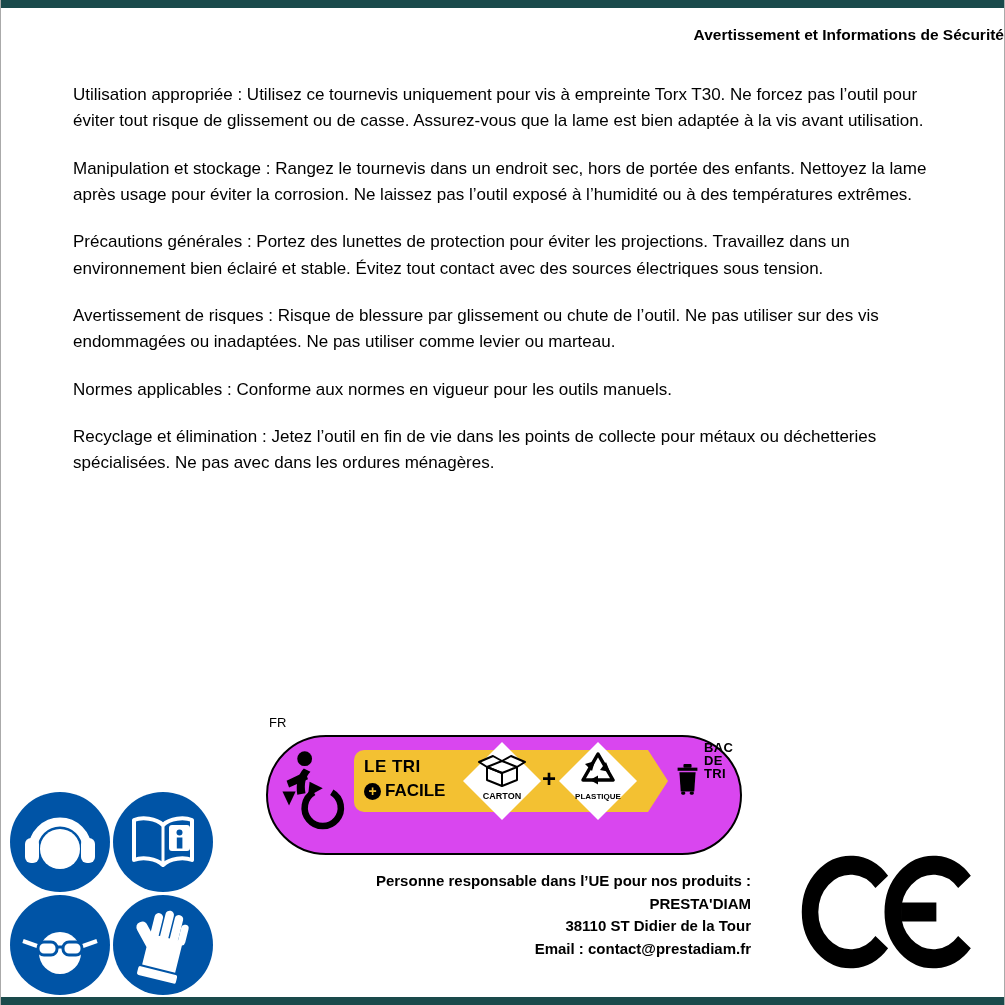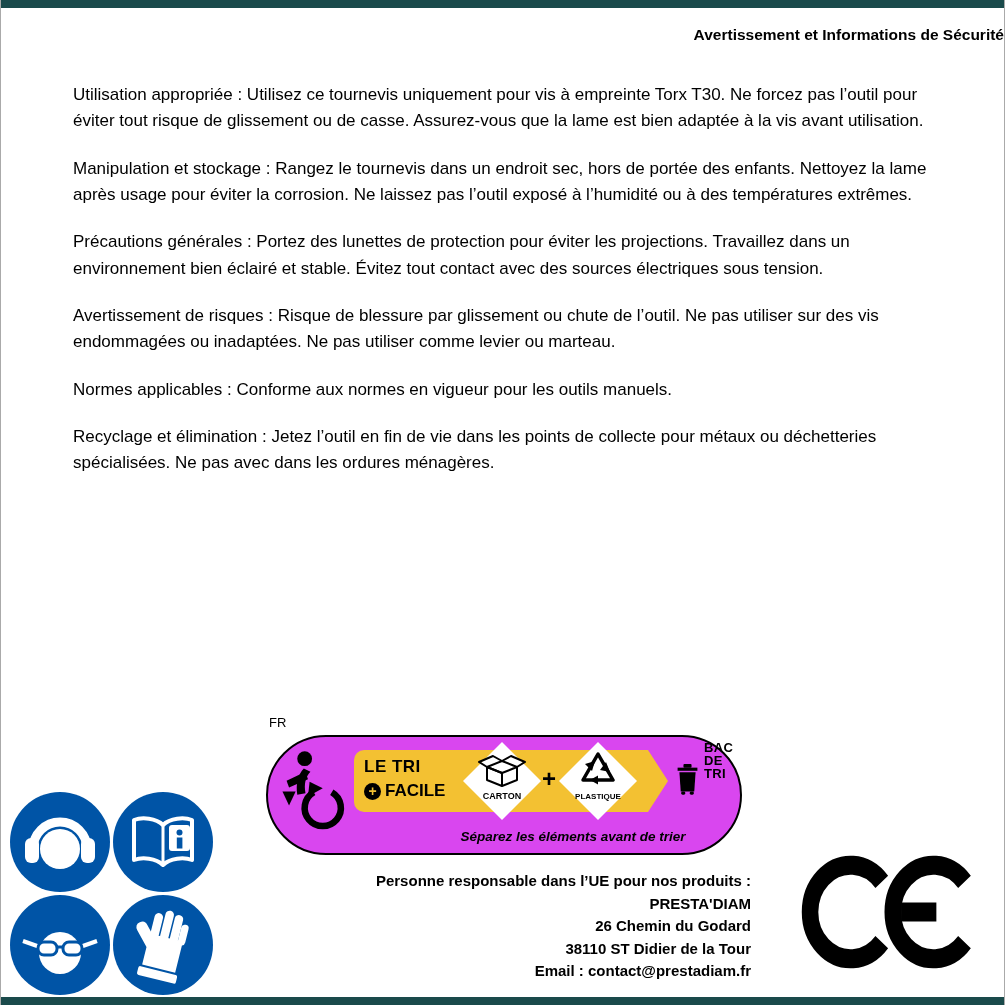--- a/index.html
+++ b/index.html
@@ -166,27 +166,25 @@
         <rect x="35" y="70" width="9" height="7" rx="3"></rect>
       </g>
     </svg>
 
     <div class="bac-text">
       <div>BAC</div>
       <div>DE</div>
       <div>TRI</div>
     </div>
 
-    <div class="separez">Séparez les éléments avant de trier</div>
   </div>
 
   <div class="contact">
     <div>Personne responsable dans l’UE pour nos produits :</div>
     <div>PRESTA'DIAM</div>
-    <div>26 Chemin du Godard</div>
     <div>38110 ST Didier de la Tour</div>
     <div>Email : contact@prestadiam.fr</div>
   </div>
 
   <svg class="ce" viewBox="-6 -2 246 134" preserveAspectRatio="none">
     <path class="ce-arc" d="M101.4 30.3 A54 54 0 1 0 101.4 99.7"></path>
     <path class="ce-arc" d="M211.4 30.3 A54 54 0 1 0 211.4 99.7"></path>
     <path class="ce-arc" d="M127 65 L174 65"></path>
   </svg>
 

